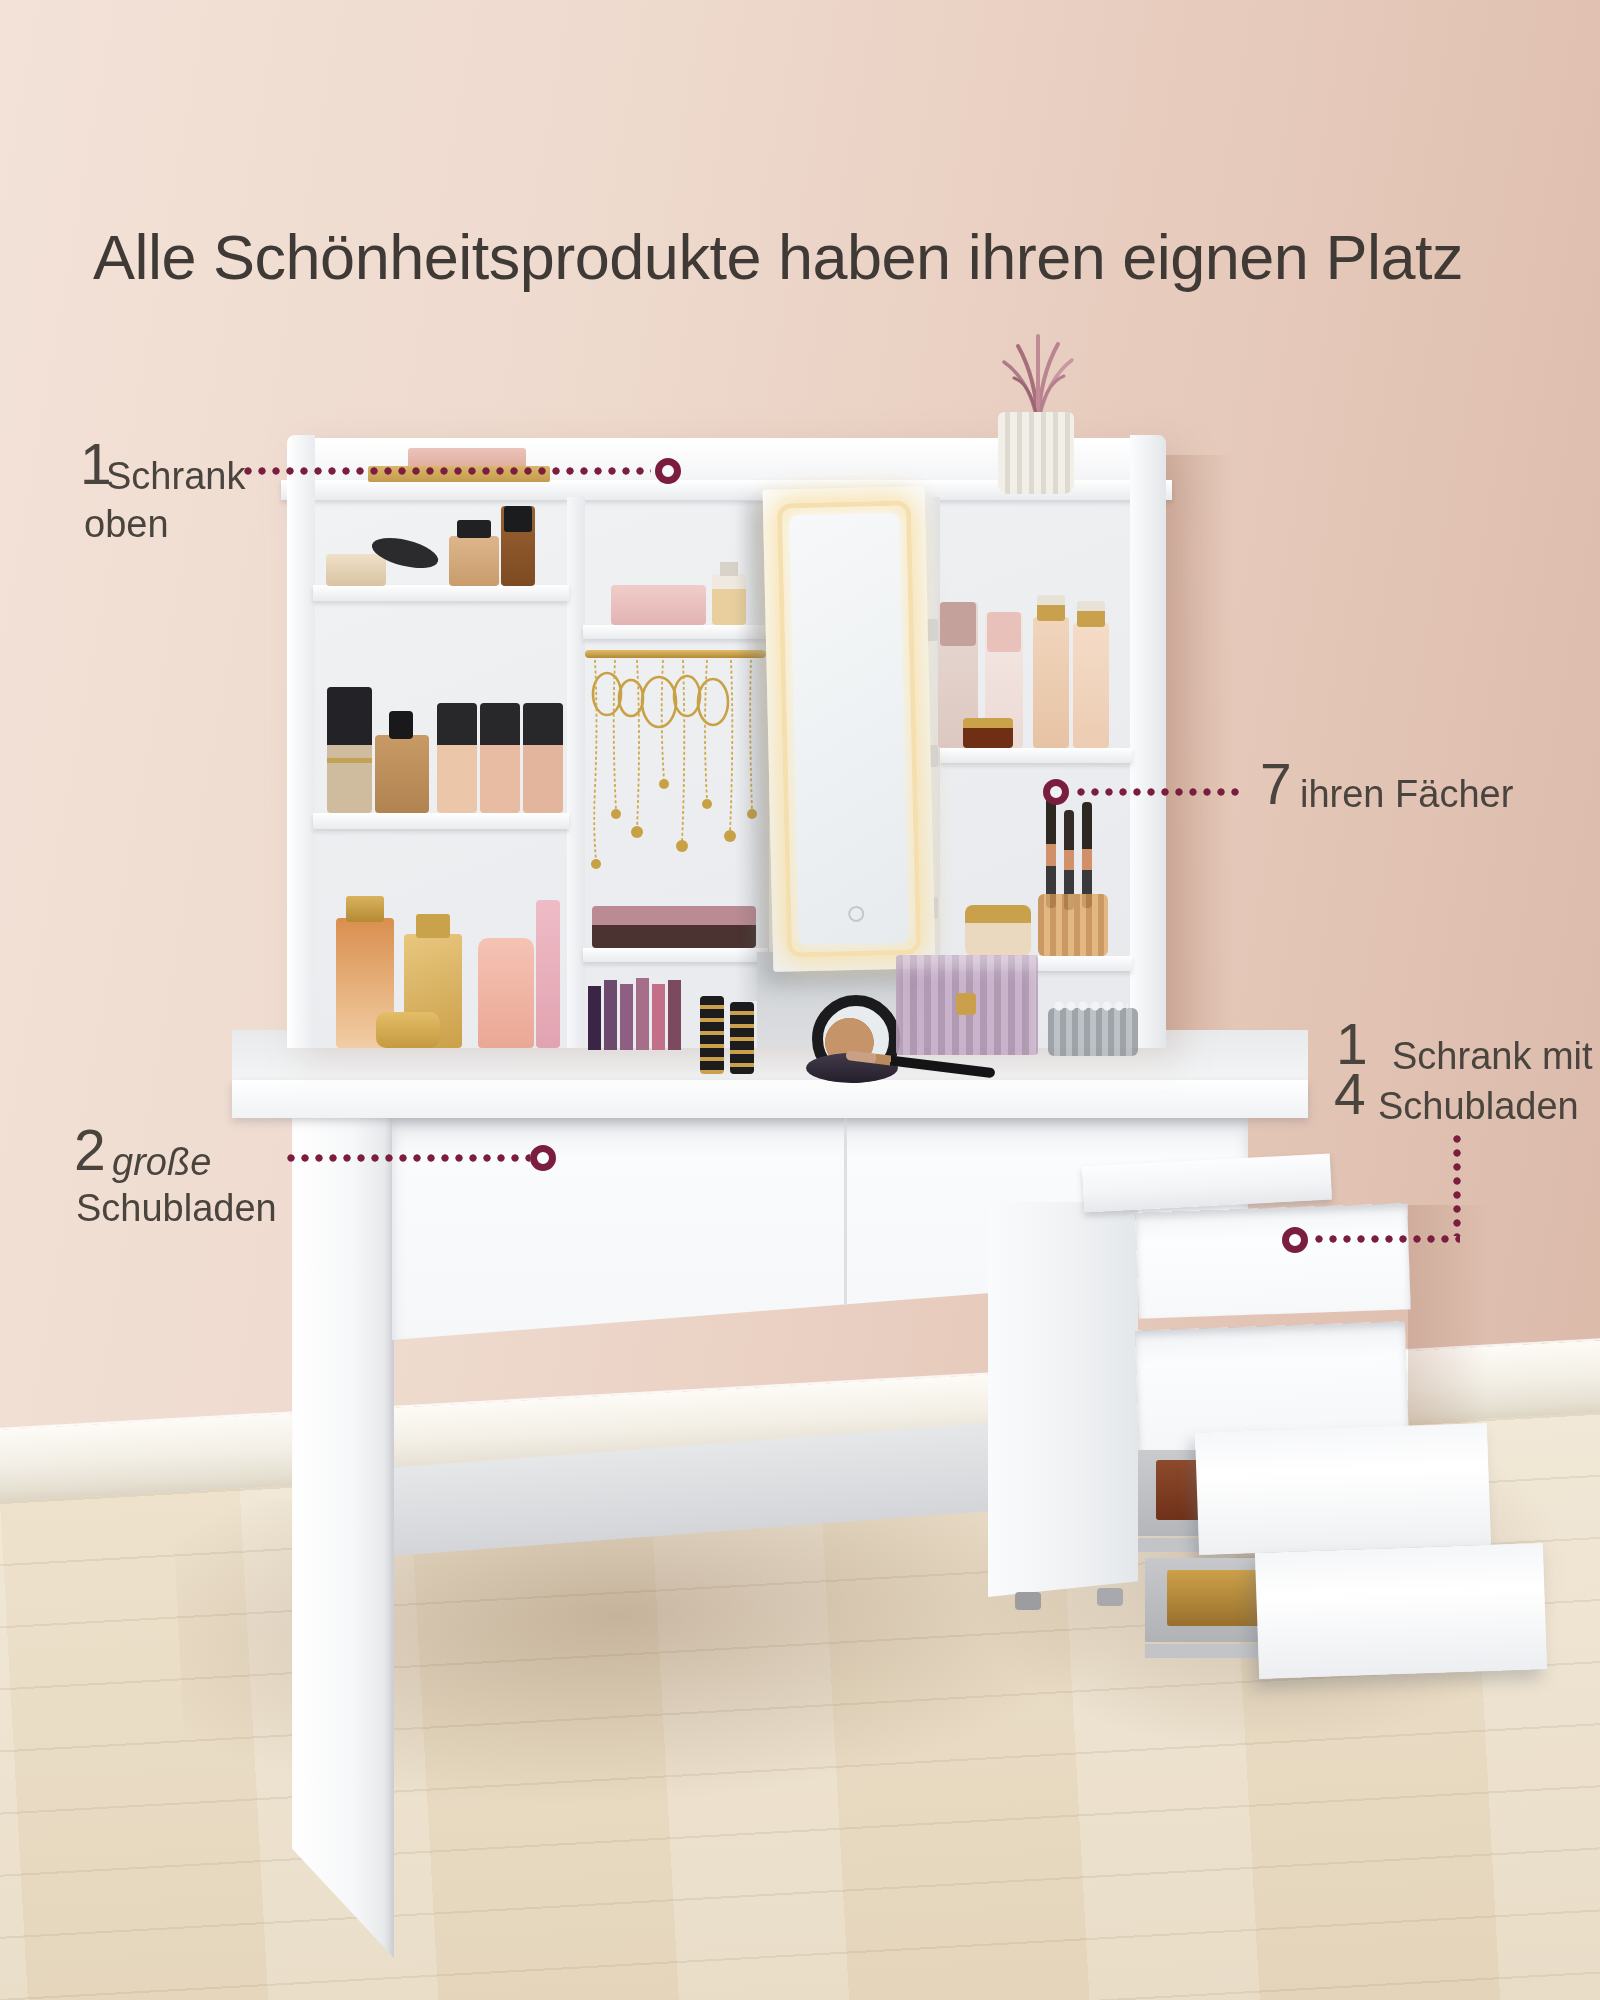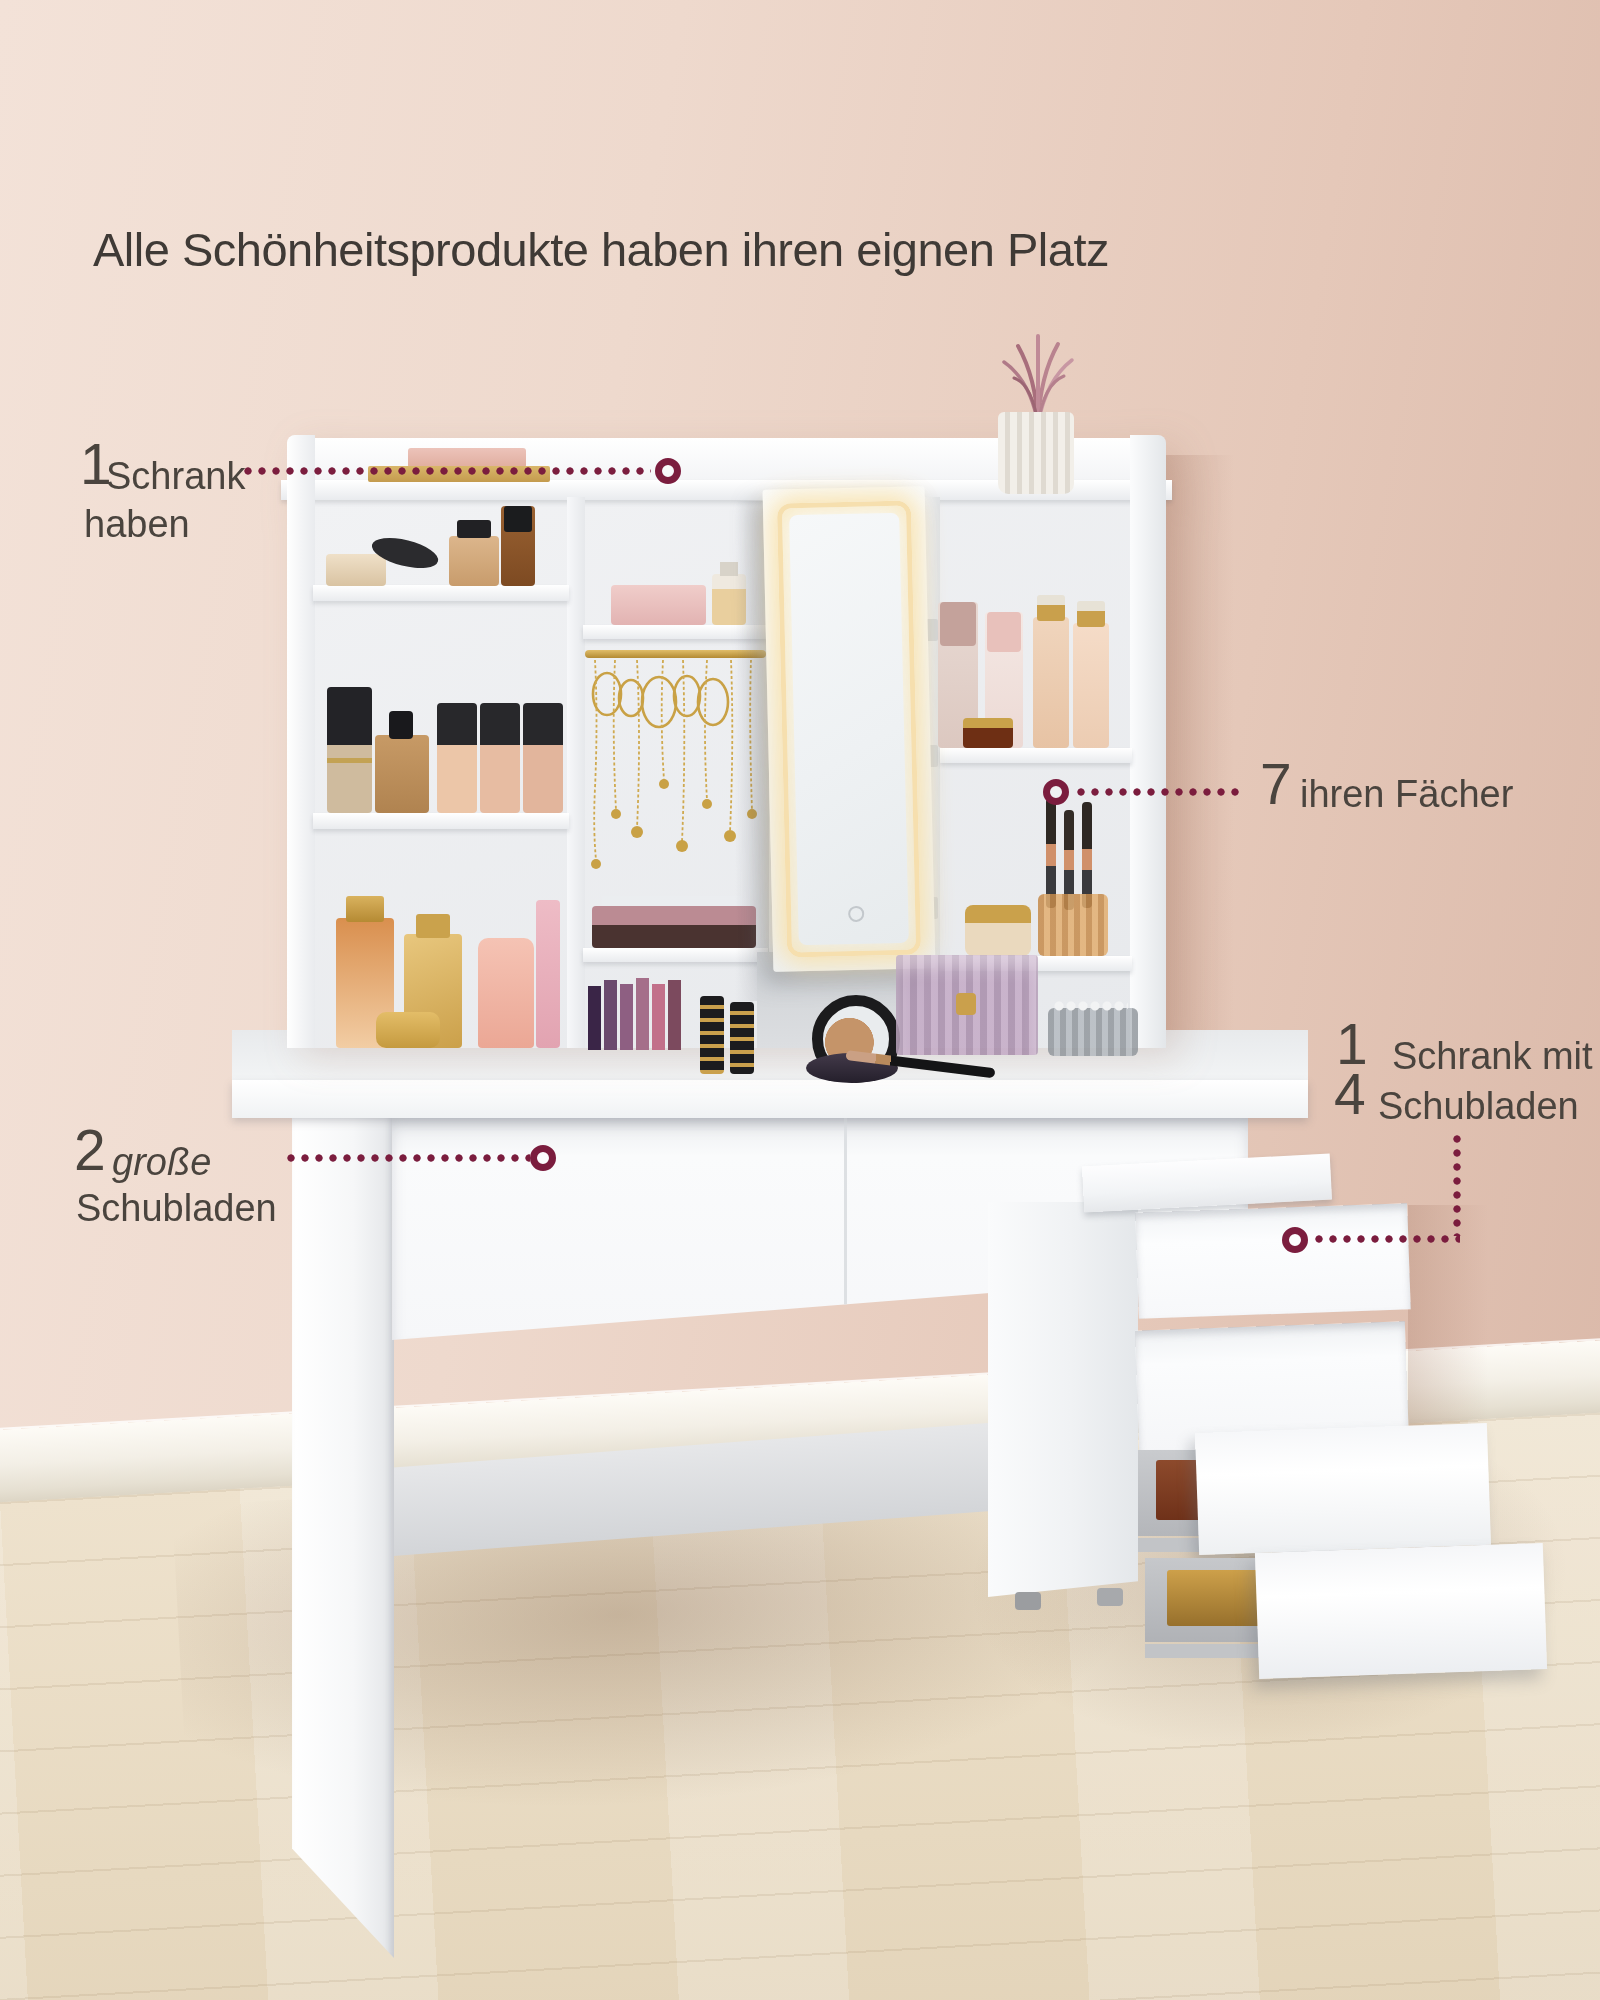--- a/index.html
+++ b/index.html
@@ -12,21 +12,21 @@
   
   .num{font-size:57px;color:var(--text,#4a443e);line-height:1;font-weight:400;}
   .lbl{font-size:38px;color:var(--text,#4a443e);line-height:1.18;font-weight:400;}
   .dots-h{height:10px;background-image:radial-gradient(circle at 5px 5px,var(--accent,#7b1d3e) 3.3px,rgba(0,0,0,0) 4px);
           background-size:14px 10px;background-repeat:repeat-x;}
   .dots-v{width:10px;background-image:radial-gradient(circle at 5px 5px,var(--accent,#7b1d3e) 3.3px,rgba(0,0,0,0) 4px);
           background-size:10px 14px;background-repeat:repeat-y;}
   .ring{width:26px;height:26px;border:7px solid var(--accent,#7b1d3e);border-radius:50%;
         background:rgba(255,255,255,.25);box-sizing:border-box;}
   #title{font-size:88px;letter-spacing:-2px;font-weight:600;color:var(--title,#6d0e25);line-height:1;}
-  #subtitle{font-size:47px;letter-spacing:-.5px;font-weight:400;color:#3f3a36;line-height:1;}
+  #subtitle{font-size:63px;letter-spacing:-.5px;font-weight:400;color:#3f3a36;line-height:1;}
   .cap{border-radius:4px;}
 </style>
 </head>
 <body>
 
 <div id="scene">
 
   <div class="abs" style="left:-150px;top:1385px;width:1900px;height:78px;transform:rotate(-3.2deg);
               background:linear-gradient(180deg,#fdfbf6 0%,#f3efe6 45%,#e6e0d2 78%,#d8d0bf 100%);
               box-shadow:0 -2px 0 rgba(255,255,255,.8);"></div>
@@ -279,21 +279,21 @@
   </svg>
   <div class="abs" style="left:998px;top:412px;width:76px;height:82px;border-radius:6px 6px 10px 10px;
               background:repeating-linear-gradient(90deg,#f2efe9 0 7px,#dfdad1 7px 12px);"></div>
   <div class="abs" style="left:368px;top:448px;width:182px;height:38px;">
     <div style="position:absolute;left:40px;top:0;width:118px;height:20px;background:linear-gradient(180deg,#ecc3ba,#e0ad9e);border-radius:3px;"></div>
     <div style="position:absolute;left:0;top:18px;width:182px;height:16px;background:linear-gradient(180deg,#d9b express06a,#c49b4e);background:linear-gradient(180deg,#d9b66a,#c49b4e);border-radius:2px;"></div>
   </div>
 
   <div class="abs num" style="left:80px;top:436px;">1</div>
   <div class="abs lbl" style="left:106px;top:454px;">Schrank</div>
-  <div class="abs lbl" style="left:84px;top:502px;">haben</div>
+  <div class="abs lbl" style="left:84px;top:502px;">oben</div>
   <div class="abs dots-h" style="left:243px;top:466px;width:408px;"></div>
   <div class="abs ring" style="left:655px;top:458px;"></div>
 
   <div class="abs ring" style="left:1043px;top:779px;"></div>
   <div class="abs dots-h" style="left:1076px;top:787px;width:166px;"></div>
   <div class="abs num" style="left:1260px;top:756px;">7</div>
   <div class="abs lbl" style="left:1300px;top:772px;">ihren Fächer</div>
 
   <div class="abs num" style="left:74px;top:1122px;">2</div>
   <div class="abs lbl" style="left:112px;top:1140px;font-style:italic;">große</div>

